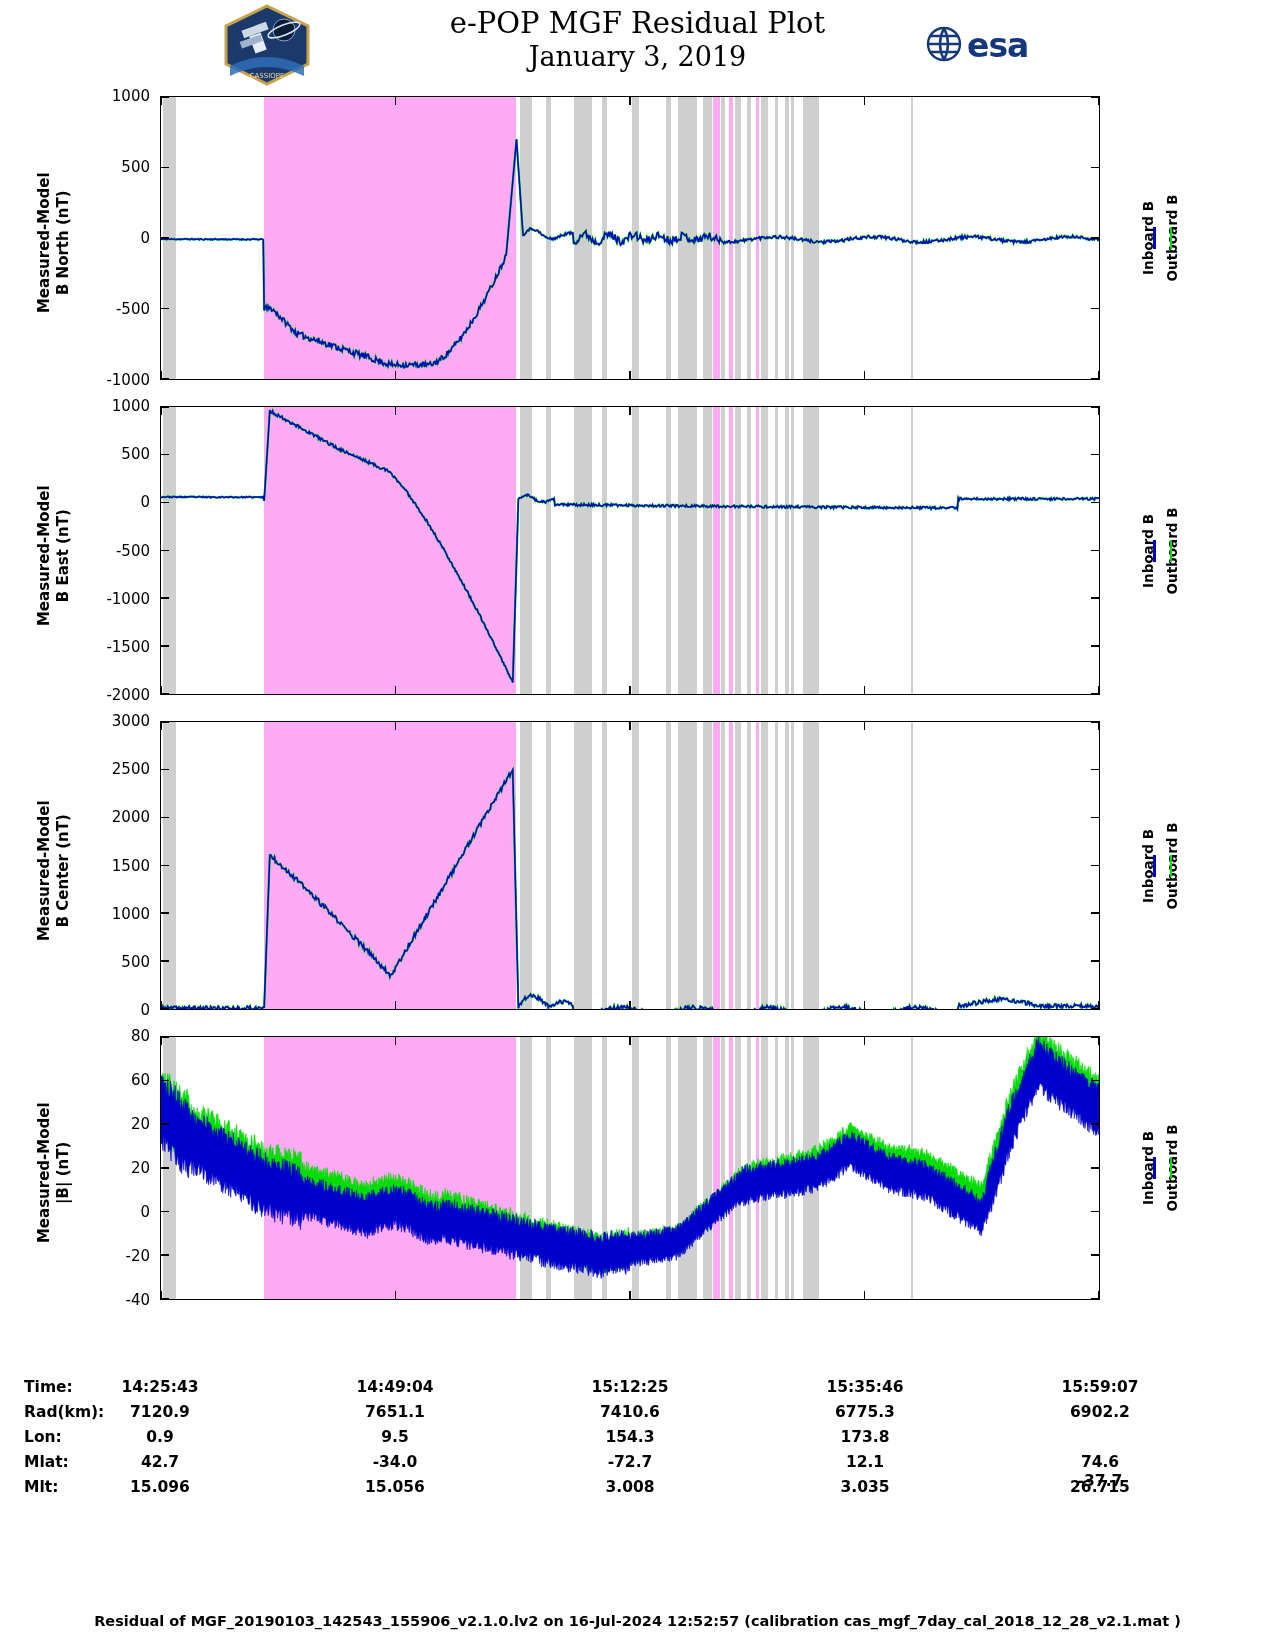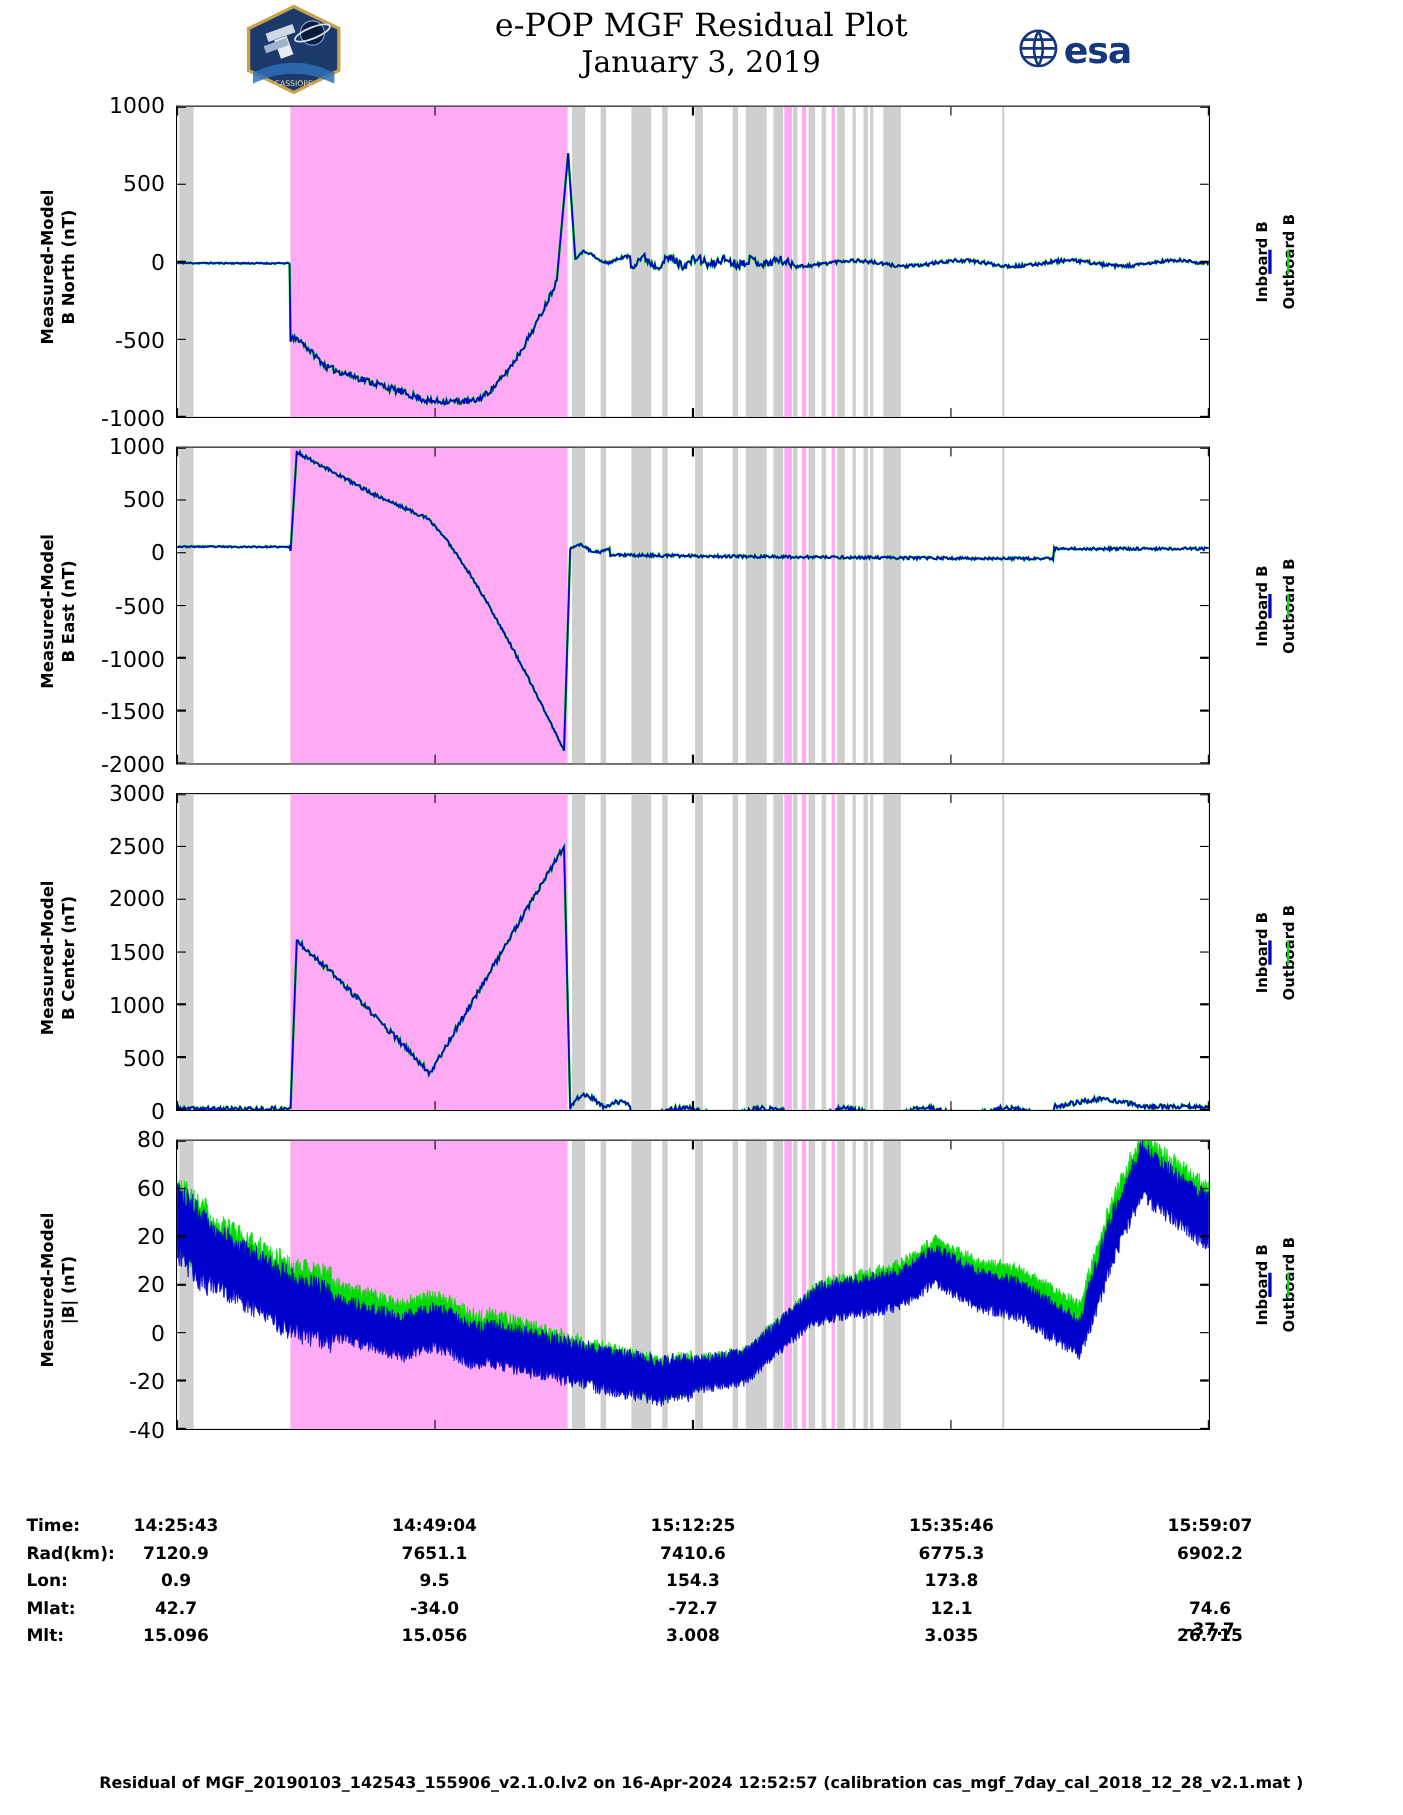--- a/index.html
+++ b/index.html
@@ -104,21 +104,21 @@
     position: absolute;
     left: 60px;
     width: 96px;
     top: 8px;
     bottom: 18px;
   }
   .ytick {
     position: absolute;
     right: 6px;
     transform: translateY(-50%);
-    font-size: 20px;
+    font-size: 15px;
     color: #000;
     white-space: nowrap;
   }
 
   
   .band {
     position: absolute;
     top: 0;
     bottom: 0;
   }
@@ -595,13 +595,13 @@
     <div class="axis-row">
       <div class="axis-key">Mlt:</div>
       <div class="axis-val" style="left: 160px;">15.096</div>
       <div class="axis-val" style="left: 395px;">15.056</div>
       <div class="axis-val" style="left: 630px;">3.008</div>
       <div class="axis-val" style="left: 865px;">3.035</div>
       <div class="axis-val" style="left: 1100px;">26.715</div>
     </div>
   </div>
 
-<div class="footer">Residual of MGF_20190103_142543_155906_v2.1.0.lv2 on 16-Apr-2024 12:52:57 (calibration cas_mgf_7day_cal_2018_12_28_v2.1.mat )</div>
+<div class="footer">Residual of MGF_20190103_142543_155906_v2.1.0.lv2 on 16-Jul-2024 12:52:57 (calibration cas_mgf_7day_cal_2018_12_28_v2.1.mat )</div>
 
 </body></html>

